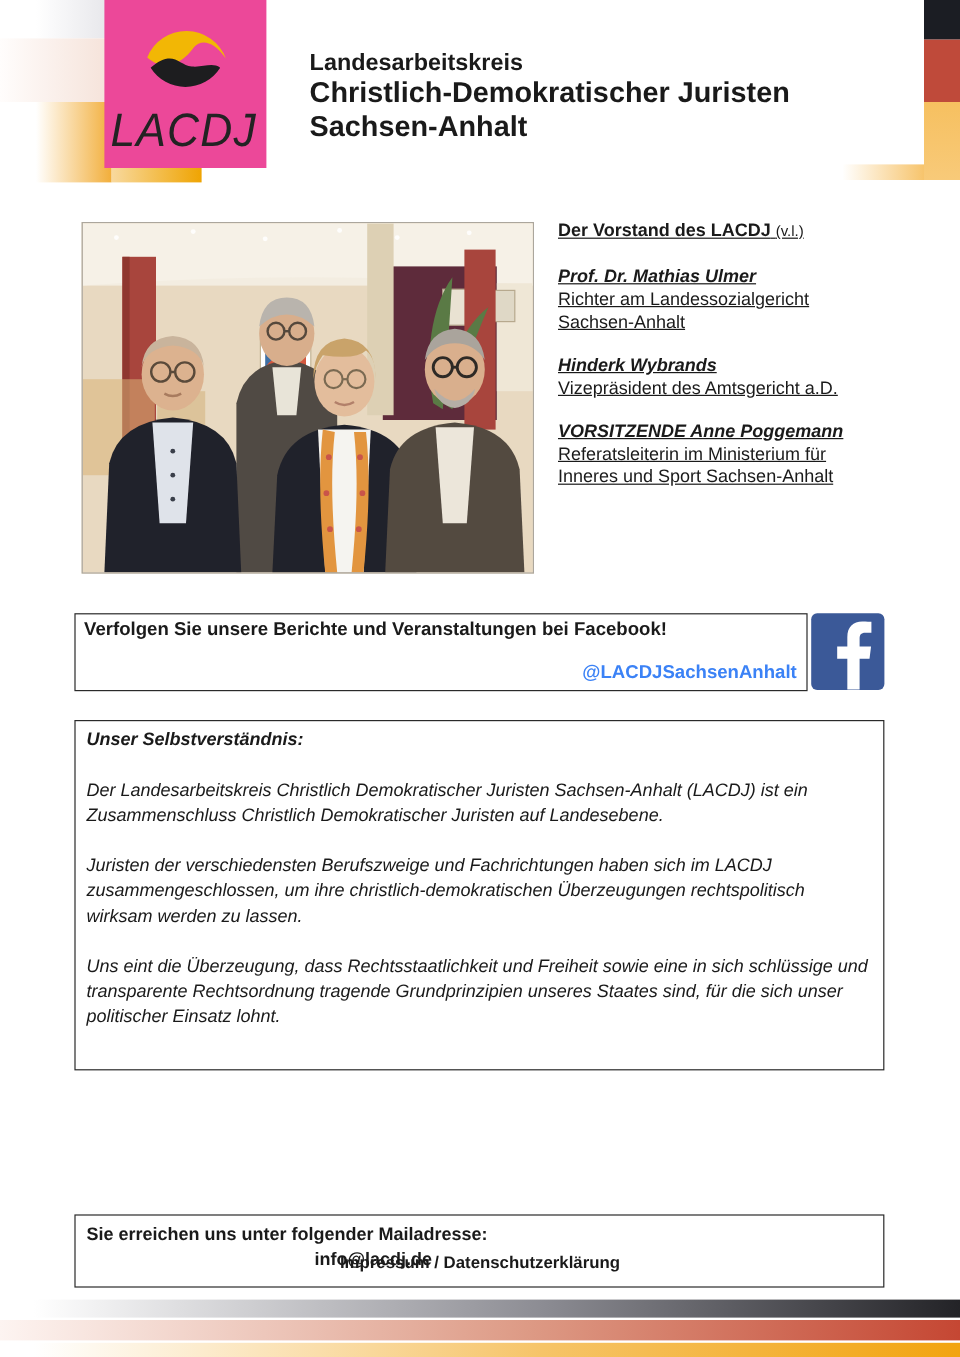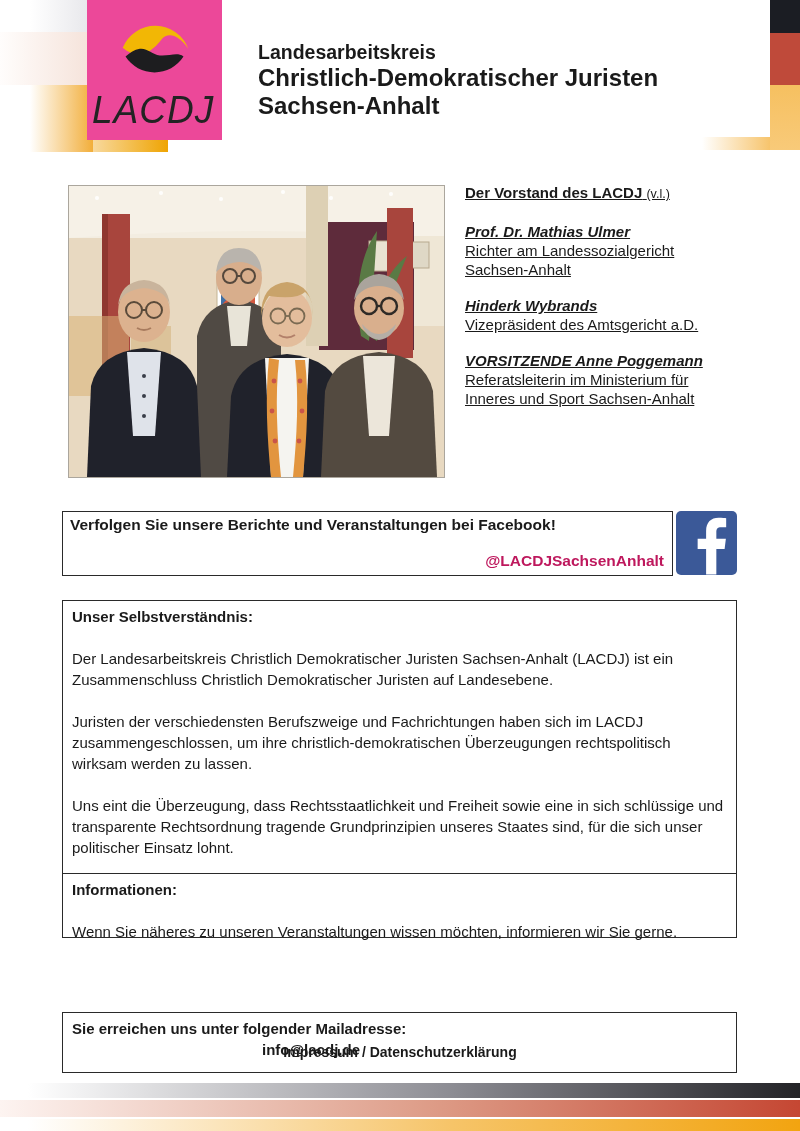--- a/index.html
+++ b/index.html
@@ -44,30 +44,30 @@
   .board .head { font-weight:bold; margin-bottom:18px; }
   .board .head .vl { font-weight:normal; font-size:12.5px; }
   .board .member { margin-bottom:17px; }
   .board .member .name { font-weight:bold; font-style:italic; }
   
   .fb-row  { position:absolute; left:62px; top:511px; width:675px; height:65px; }
   .fb-box  { position:absolute; left:0; top:0; width:611px; height:65px;
              border:1px solid #2a2a2a; background:#ffffff; }
   .fb-box .line1 { position:absolute; left:7px; top:4px; font-size:15.5px; font-weight:bold; }
   .fb-box .handle { position:absolute; right:8px; bottom:5px; font-size:15.5px; font-weight:bold;
-                    color:#be185d; cursor:pointer; }
+                    color:#3b82f6; cursor:pointer; }
   .fb-icon { position:absolute; left:614px; top:0; width:61px; height:64px;
              background:#3b5998; border-radius:5px; cursor:pointer; }
   .fb-icon svg { display:block; width:100%; height:100%; }
   
   .tbox { position:absolute; left:62px; width:675px; border:1px solid #2a2a2a;
           background:#ffffff; padding:5px 9px; font-size:15px; line-height:21px; }
   .tbox .title { font-weight:bold; }
   .tbox p { margin-top:21px; }
-  .box-selbst { top:600px; height:292px; }
+  .box-selbst { top:600px; height:292px;font-style:italic; }
   .box-info   { top:873px; height:65px; }
   .box-mail   { top:1012px; height:61px; }
   .box-mail .email { padding-left:190px; font-weight:bold; cursor:pointer; }
   
   .imp-link { position:absolute; left:0; top:1044px; width:800px; text-align:center;
               font-size:14px; font-weight:bold; cursor:pointer; }
   
   .s1 { position:absolute; left:28px; top:1083px; width:772px; height:15px;
         background:linear-gradient(to right,#ffffff,#8c8c93 55%,#232327); }
   .s2 { position:absolute; left:0;    top:1100px; width:800px; height:17px;
@@ -238,24 +238,20 @@
     </div>
   </div>
 
   <div class="tbox box-selbst">
     <div class="title">Unser Selbstverständnis:</div>
     <p>Der Landesarbeitskreis Christlich Demokratischer Juristen Sachsen-Anhalt (LACDJ) ist ein Zusammenschluss Christlich Demokratischer Juristen auf Landesebene.</p>
     <p>Juristen der verschiedensten Berufszweige und Fachrichtungen haben sich im LACDJ zusammengeschlossen, um ihre christlich-demokratischen Überzeugungen rechtspolitisch wirksam werden zu lassen.</p>
     <p>Uns eint die Überzeugung, dass Rechtsstaatlichkeit und Freiheit sowie eine in sich schlüssige und transparente Rechtsordnung tragende Grundprinzipien unseres Staates sind, für die sich unser politischer Einsatz lohnt.</p>
   </div>
 
-  <div class="tbox box-info">
-    <div class="title">Informationen:</div>
-    <p>Wenn Sie näheres zu unseren Veranstaltungen wissen möchten, informieren wir Sie gerne.</p>
-  </div>
 
   <div class="tbox box-mail">
     <div class="title">Sie erreichen uns unter folgender Mailadresse:</div>
     <div class="email">info@lacdj.de</div>
   </div>
 
   <div class="imp-link">Impressum / Datenschutzerklärung</div>
 
   <div class="s1"></div>
   <div class="s2"></div>

